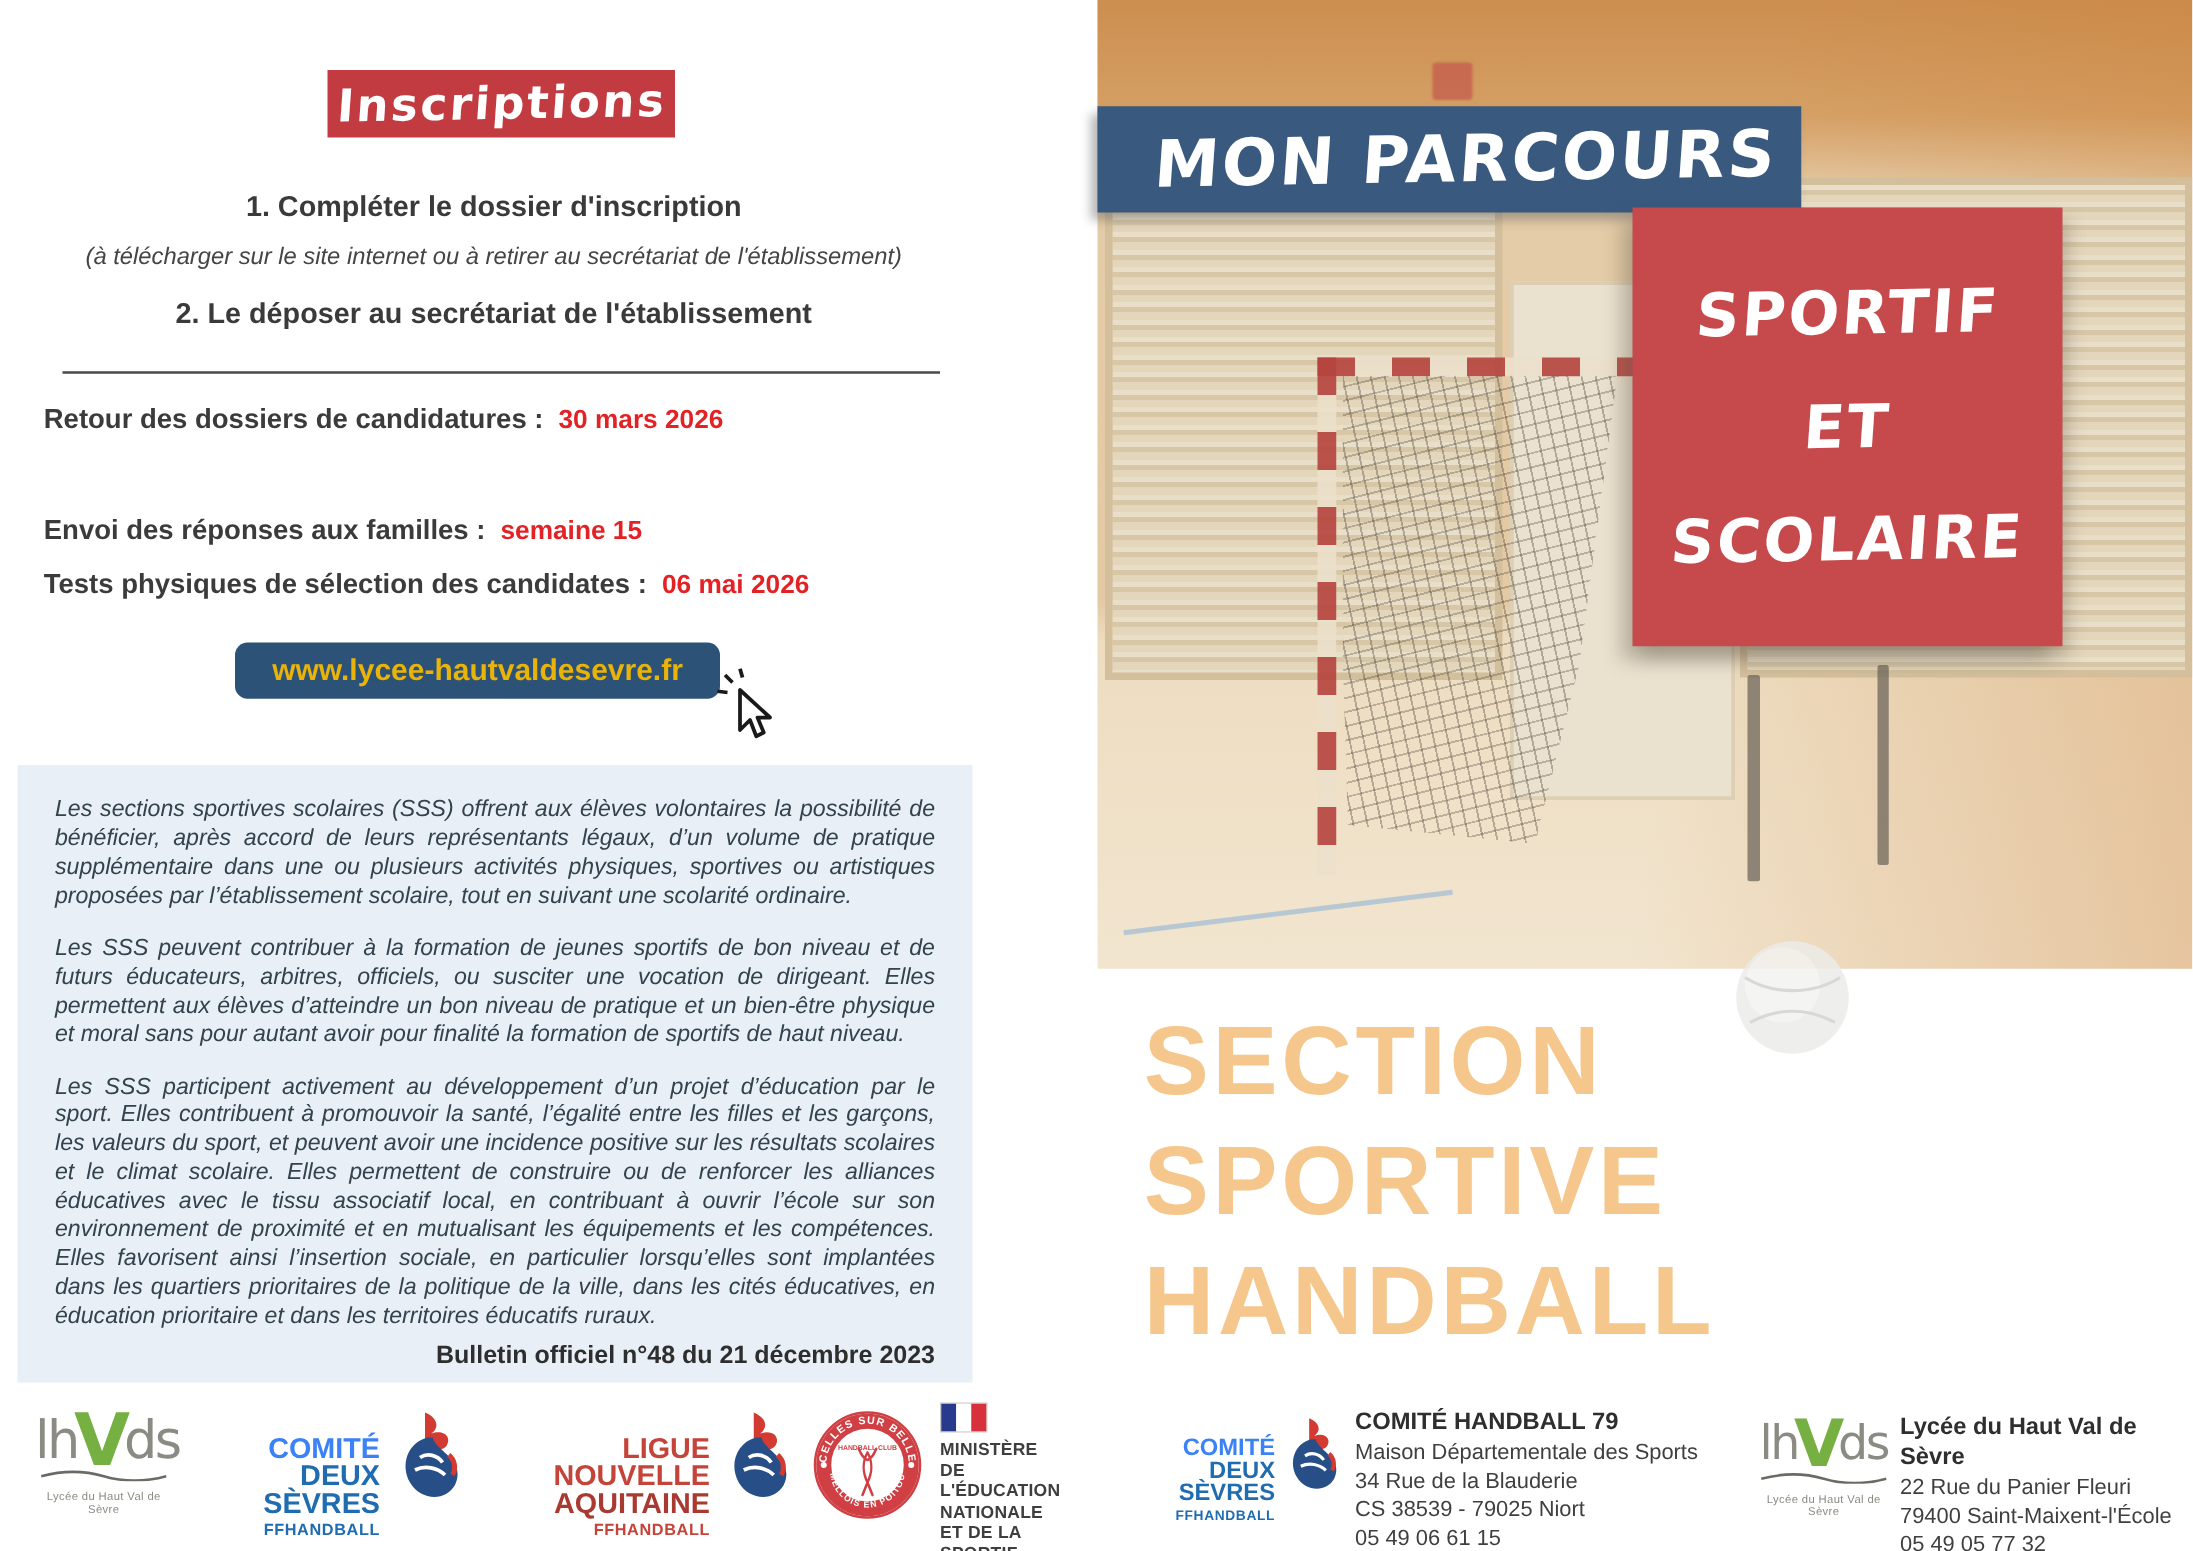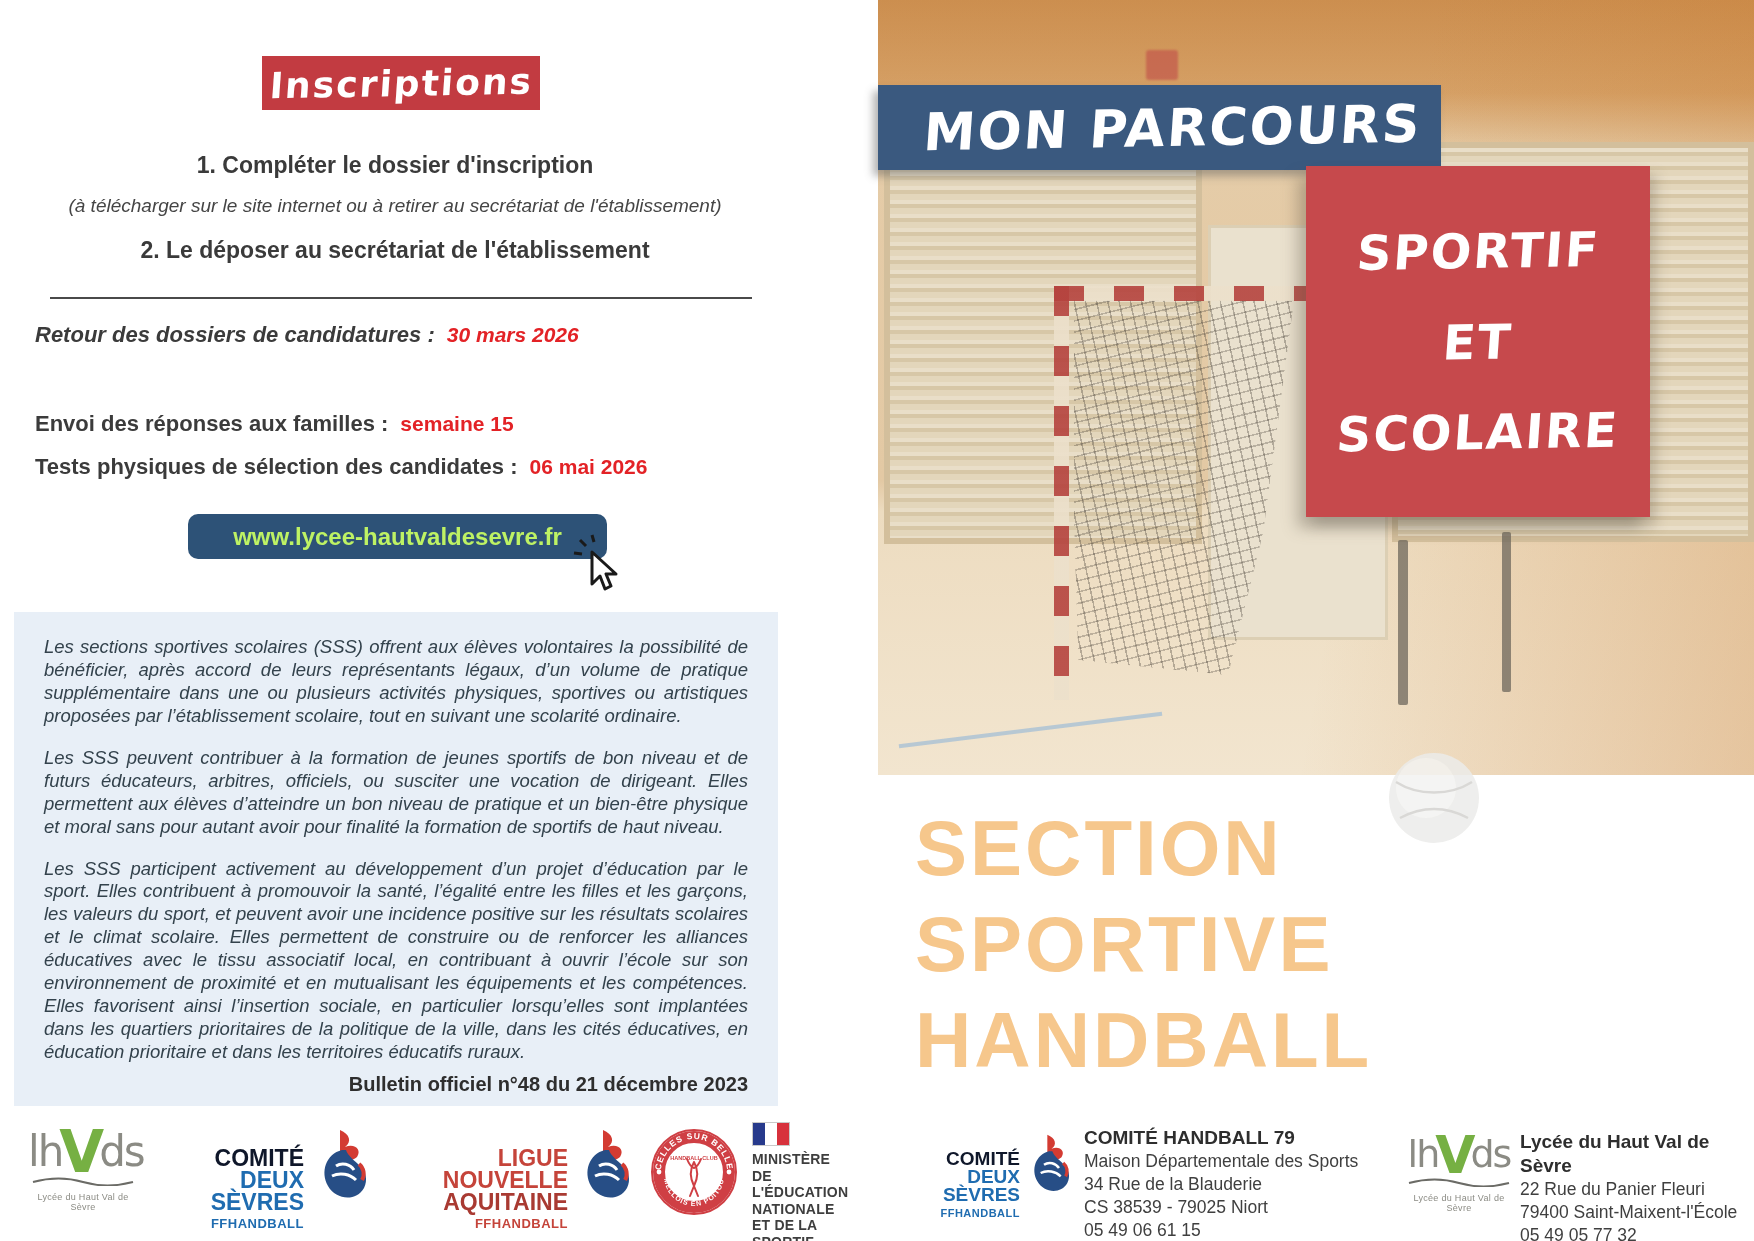--- a/index.html
+++ b/index.html
@@ -11,40 +11,40 @@
   
   .insc-banner{position:absolute;left:262px;top:56px;width:278px;height:54px;background:#c23b41;
                color:#fff;display:flex;align-items:center;justify-content:center;font-size:36px;}
   .step-title{position:absolute;left:0;width:790px;text-align:center;font-weight:bold;
               font-size:23px;color:#3a3a3a;}
   .step-note{position:absolute;left:0;width:790px;text-align:center;font-style:italic;
              font-size:19px;color:#454545;margin-top:10px;}
   .rule{position:absolute;left:50px;top:297px;width:702px;border-top:2px solid #4a4a4a;}
   .sched-row{position:absolute;left:35px;white-space:nowrap;font-weight:bold;font-size:22px;color:#3b3b3b;}
   .sched-val{color:#e32226;font-size:21px;margin-left:12px;}
-  .site-btn{position:absolute;left:188px;top:514px;width:419px;height:45px;background:#2d5277;
-            border-radius:10px;color:#bef264;font-weight:bold;font-size:24px;display:flex;
+  .site-btn{position:absolute;left:188px;top:514px;width:388px;height:45px;background:#2d5277;
+            border-radius:10px;color:#eab308;font-weight:bold;font-size:24px;display:flex;
             align-items:center;justify-content:center;cursor:pointer;}
   .cursor-ic{position:absolute;left:572px;top:534px;width:56px;height:62px;}
   .info-box{position:absolute;left:14px;top:612px;width:764px;height:494px;background:#e8eff7;
             box-sizing:border-box;padding:24px 30px 12px 30px;font-style:italic;font-size:18.5px;
             line-height:1.24;color:#33424c;text-align:justify;overflow:hidden;}
   .info-box p{margin:0 0 19px 0;}
   .info-src{text-align:right;font-style:normal;font-weight:bold;font-size:20px;color:#2e2e2e;margin-top:2px;}
 
   
   .lhvds{position:absolute;width:110px;text-align:center;color:#8b8b84;}
   .lhvds-word{font-family:"DejaVu Sans",sans-serif;font-size:42px;line-height:40px;letter-spacing:-2px;}
   .lhvds-word .v{color:#76b043;font-size:58px;font-weight:bold;margin:0 -3px;vertical-align:-6px;}
   .lhvds-cap{font-size:9px;color:#8b8b84;margin-top:2px;letter-spacing:.3px;}
   .ffh-text{position:absolute;text-align:right;font-weight:bold;line-height:.95;}
   .ffh-text .l1{font-size:23px;}
   .ffh-text .l2{font-size:23px;}
   .ffh-text .brand{font-size:13px;letter-spacing:.5px;margin-top:4px;}
-  .comite-c .l1{color:#0f172a;} .comite-c .l2{color:#1f6cb0;} .comite-c .brand{color:#1f6cb0;}
+  .comite-c .l1{color:#3b82f6;} .comite-c .l2{color:#1f6cb0;} .comite-c .brand{color:#1f6cb0;}
   .ligue-c .l1{color:#c5443a;} .ligue-c .l2{color:#a93a32;} .ligue-c .brand{color:#c5443a;}
   .rooster{position:absolute;width:60px;height:84px;}
   .celles{position:absolute;width:92px;height:92px;}
   .ministere{position:absolute;width:120px;color:#3e3e3e;}
   .min-flag{width:36px;height:22px;display:flex;border:1px solid #c9c9c9;margin-bottom:5px;}
   .min-flag div{flex:1;}
   .min-lines{font-size:14px;font-weight:bold;line-height:1.18;letter-spacing:.2px;}
   .min-motto{font-family:"DejaVu Serif",serif;font-style:italic;font-size:8.5px;color:#555;
              line-height:1.35;margin-top:6px;}
 
@@ -93,21 +93,21 @@
   <div class="insc-banner">
     <span class="hand">Inscriptions</span>
   </div>
 
   <div class="step-title" style="top:152px;">1. Compléter le dossier d'inscription</div>
   <div class="step-note" style="top:185px;">(à télécharger sur le site internet ou à retirer au secrétariat de l'établissement)</div>
   <div class="step-title" style="top:237px;">2. Le déposer au secrétariat de l'établissement</div>
 
   <div class="rule"></div>
 
-  <div class="sched-row" style="top:322px;font-style:italic;">
+  <div class="sched-row" style="top:322px;">
     <span>Retour des dossiers de candidatures :</span><span class="sched-val">30 mars 2026</span>
   </div>
   <div class="sched-row" style="top:411px;">
     <span>Envoi des réponses aux familles :</span><span class="sched-val">semaine 15</span>
   </div>
   <div class="sched-row" style="top:454px;">
     <span>Tests physiques de sélection des candidates :</span><span class="sched-val">06 mai 2026</span>
   </div>
 
   <div class="site-btn">www.lycee-hautvaldesevre.fr</div>

